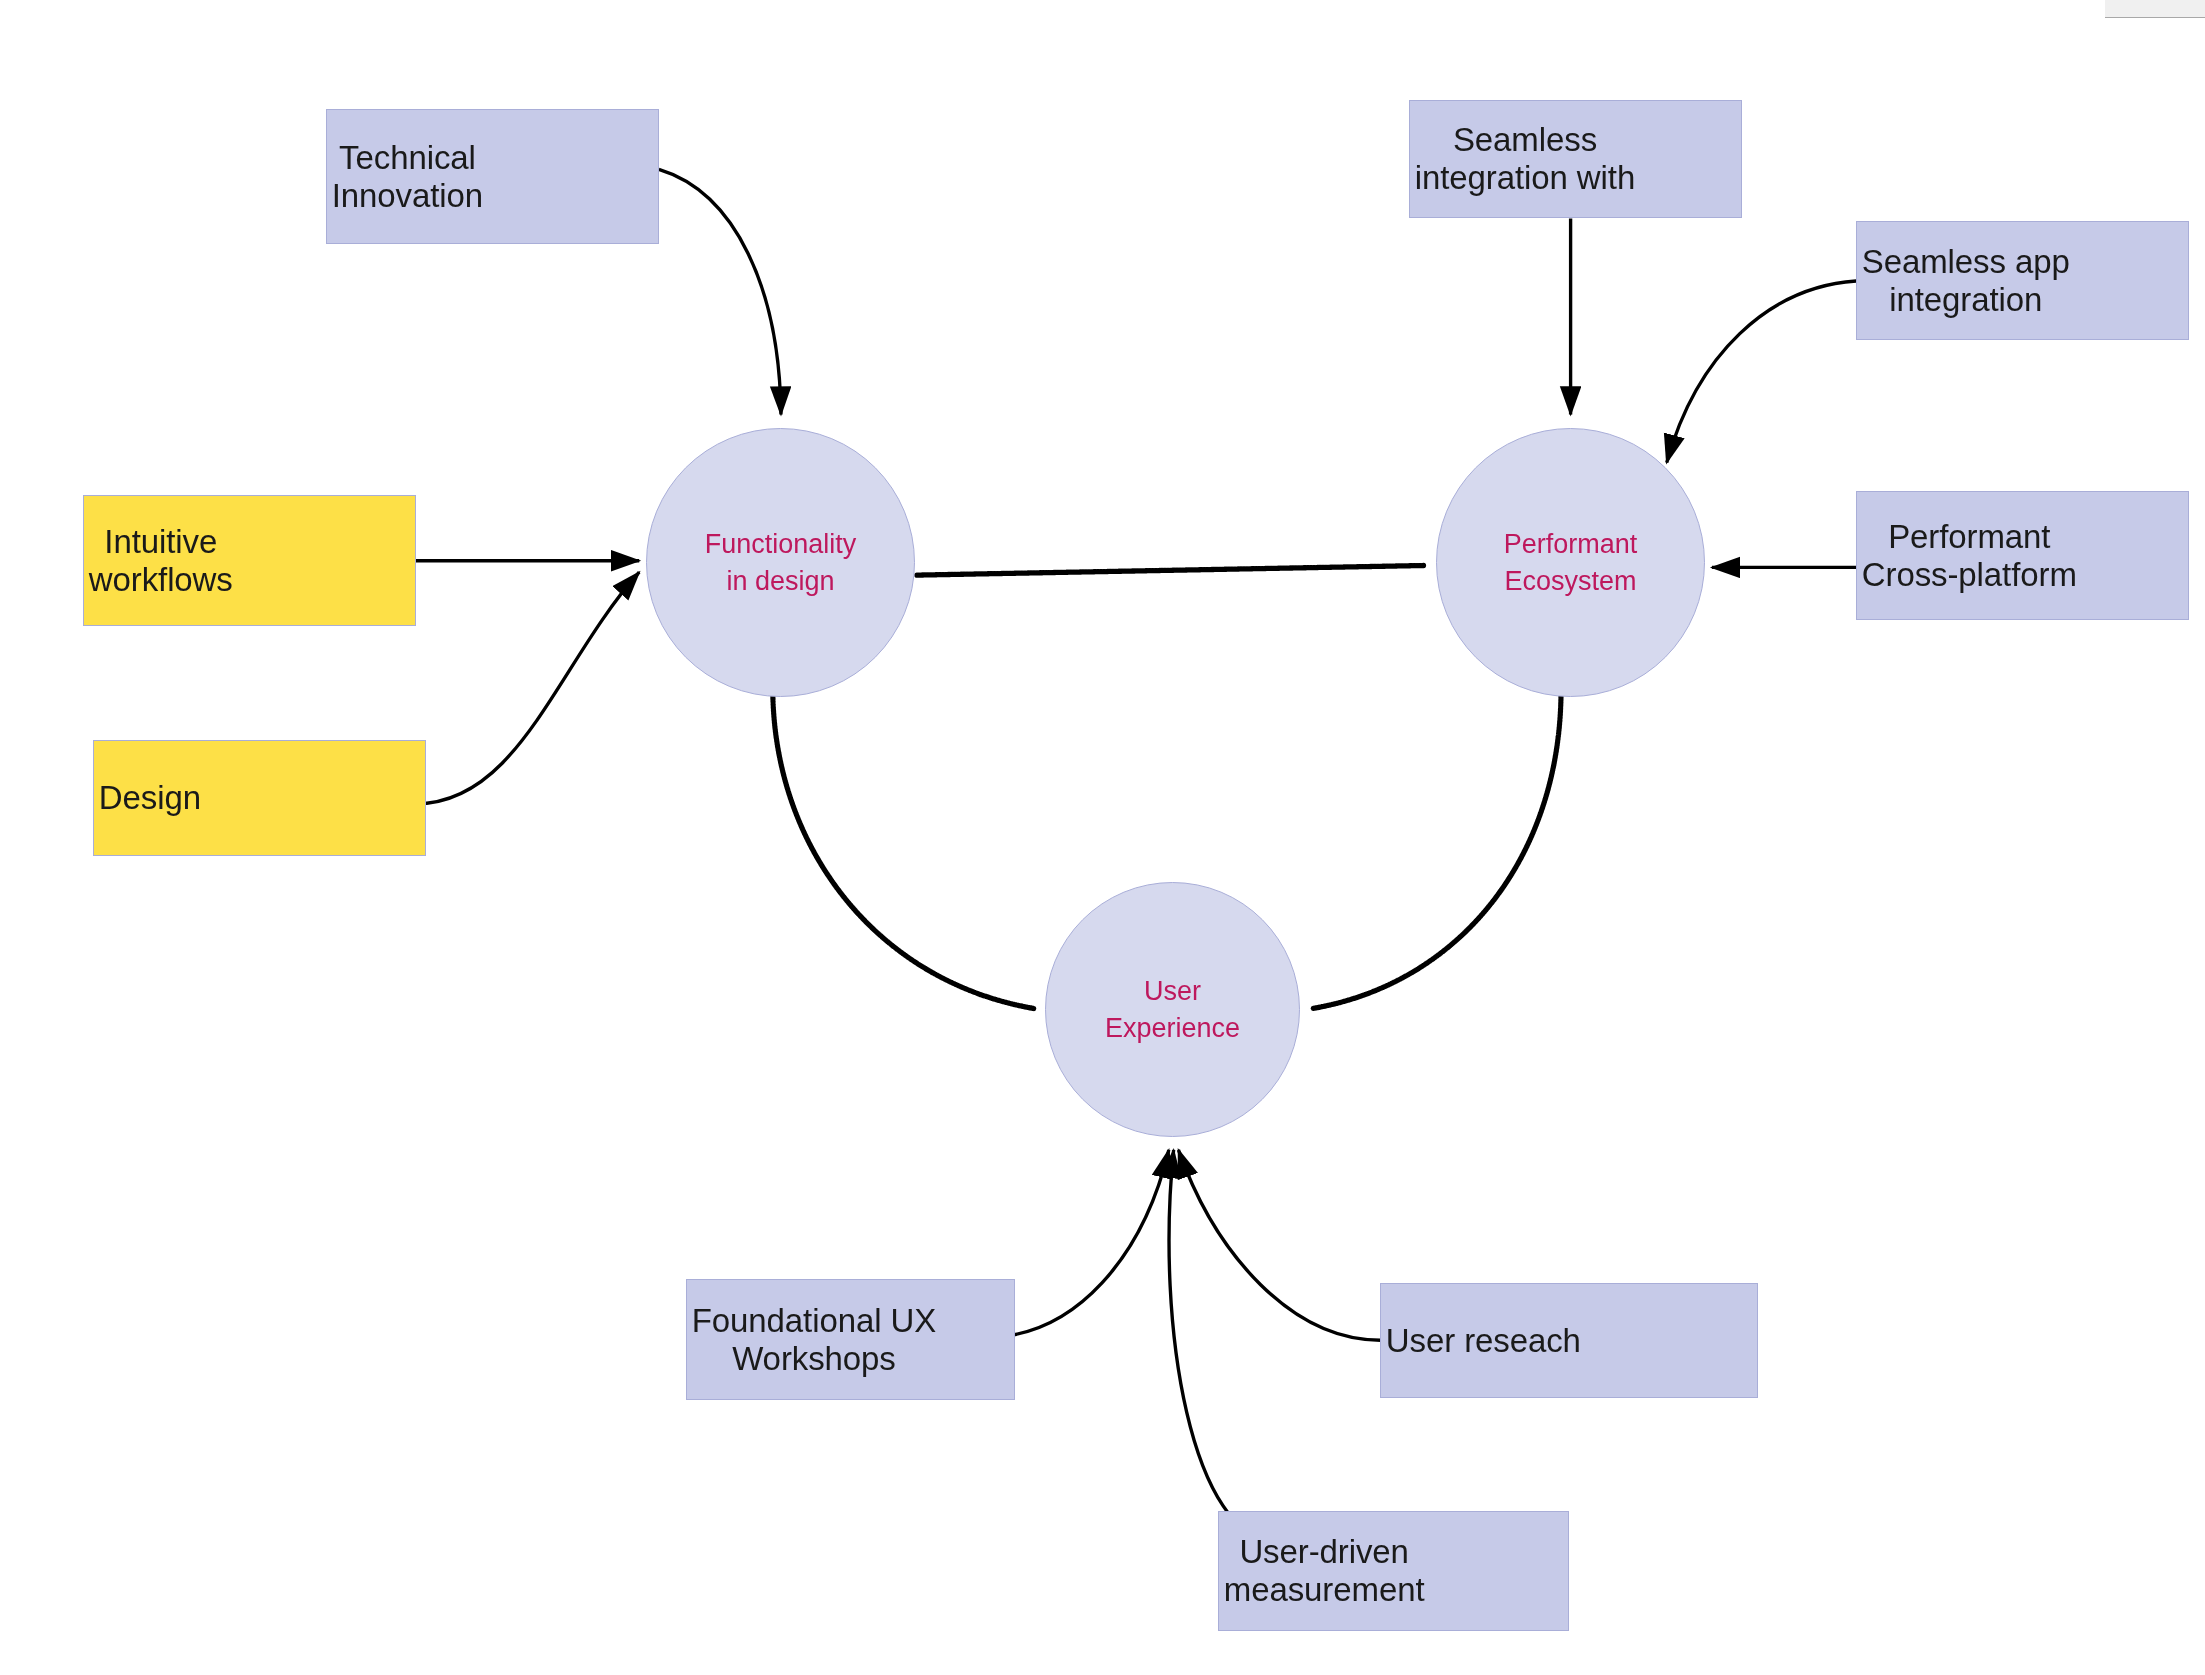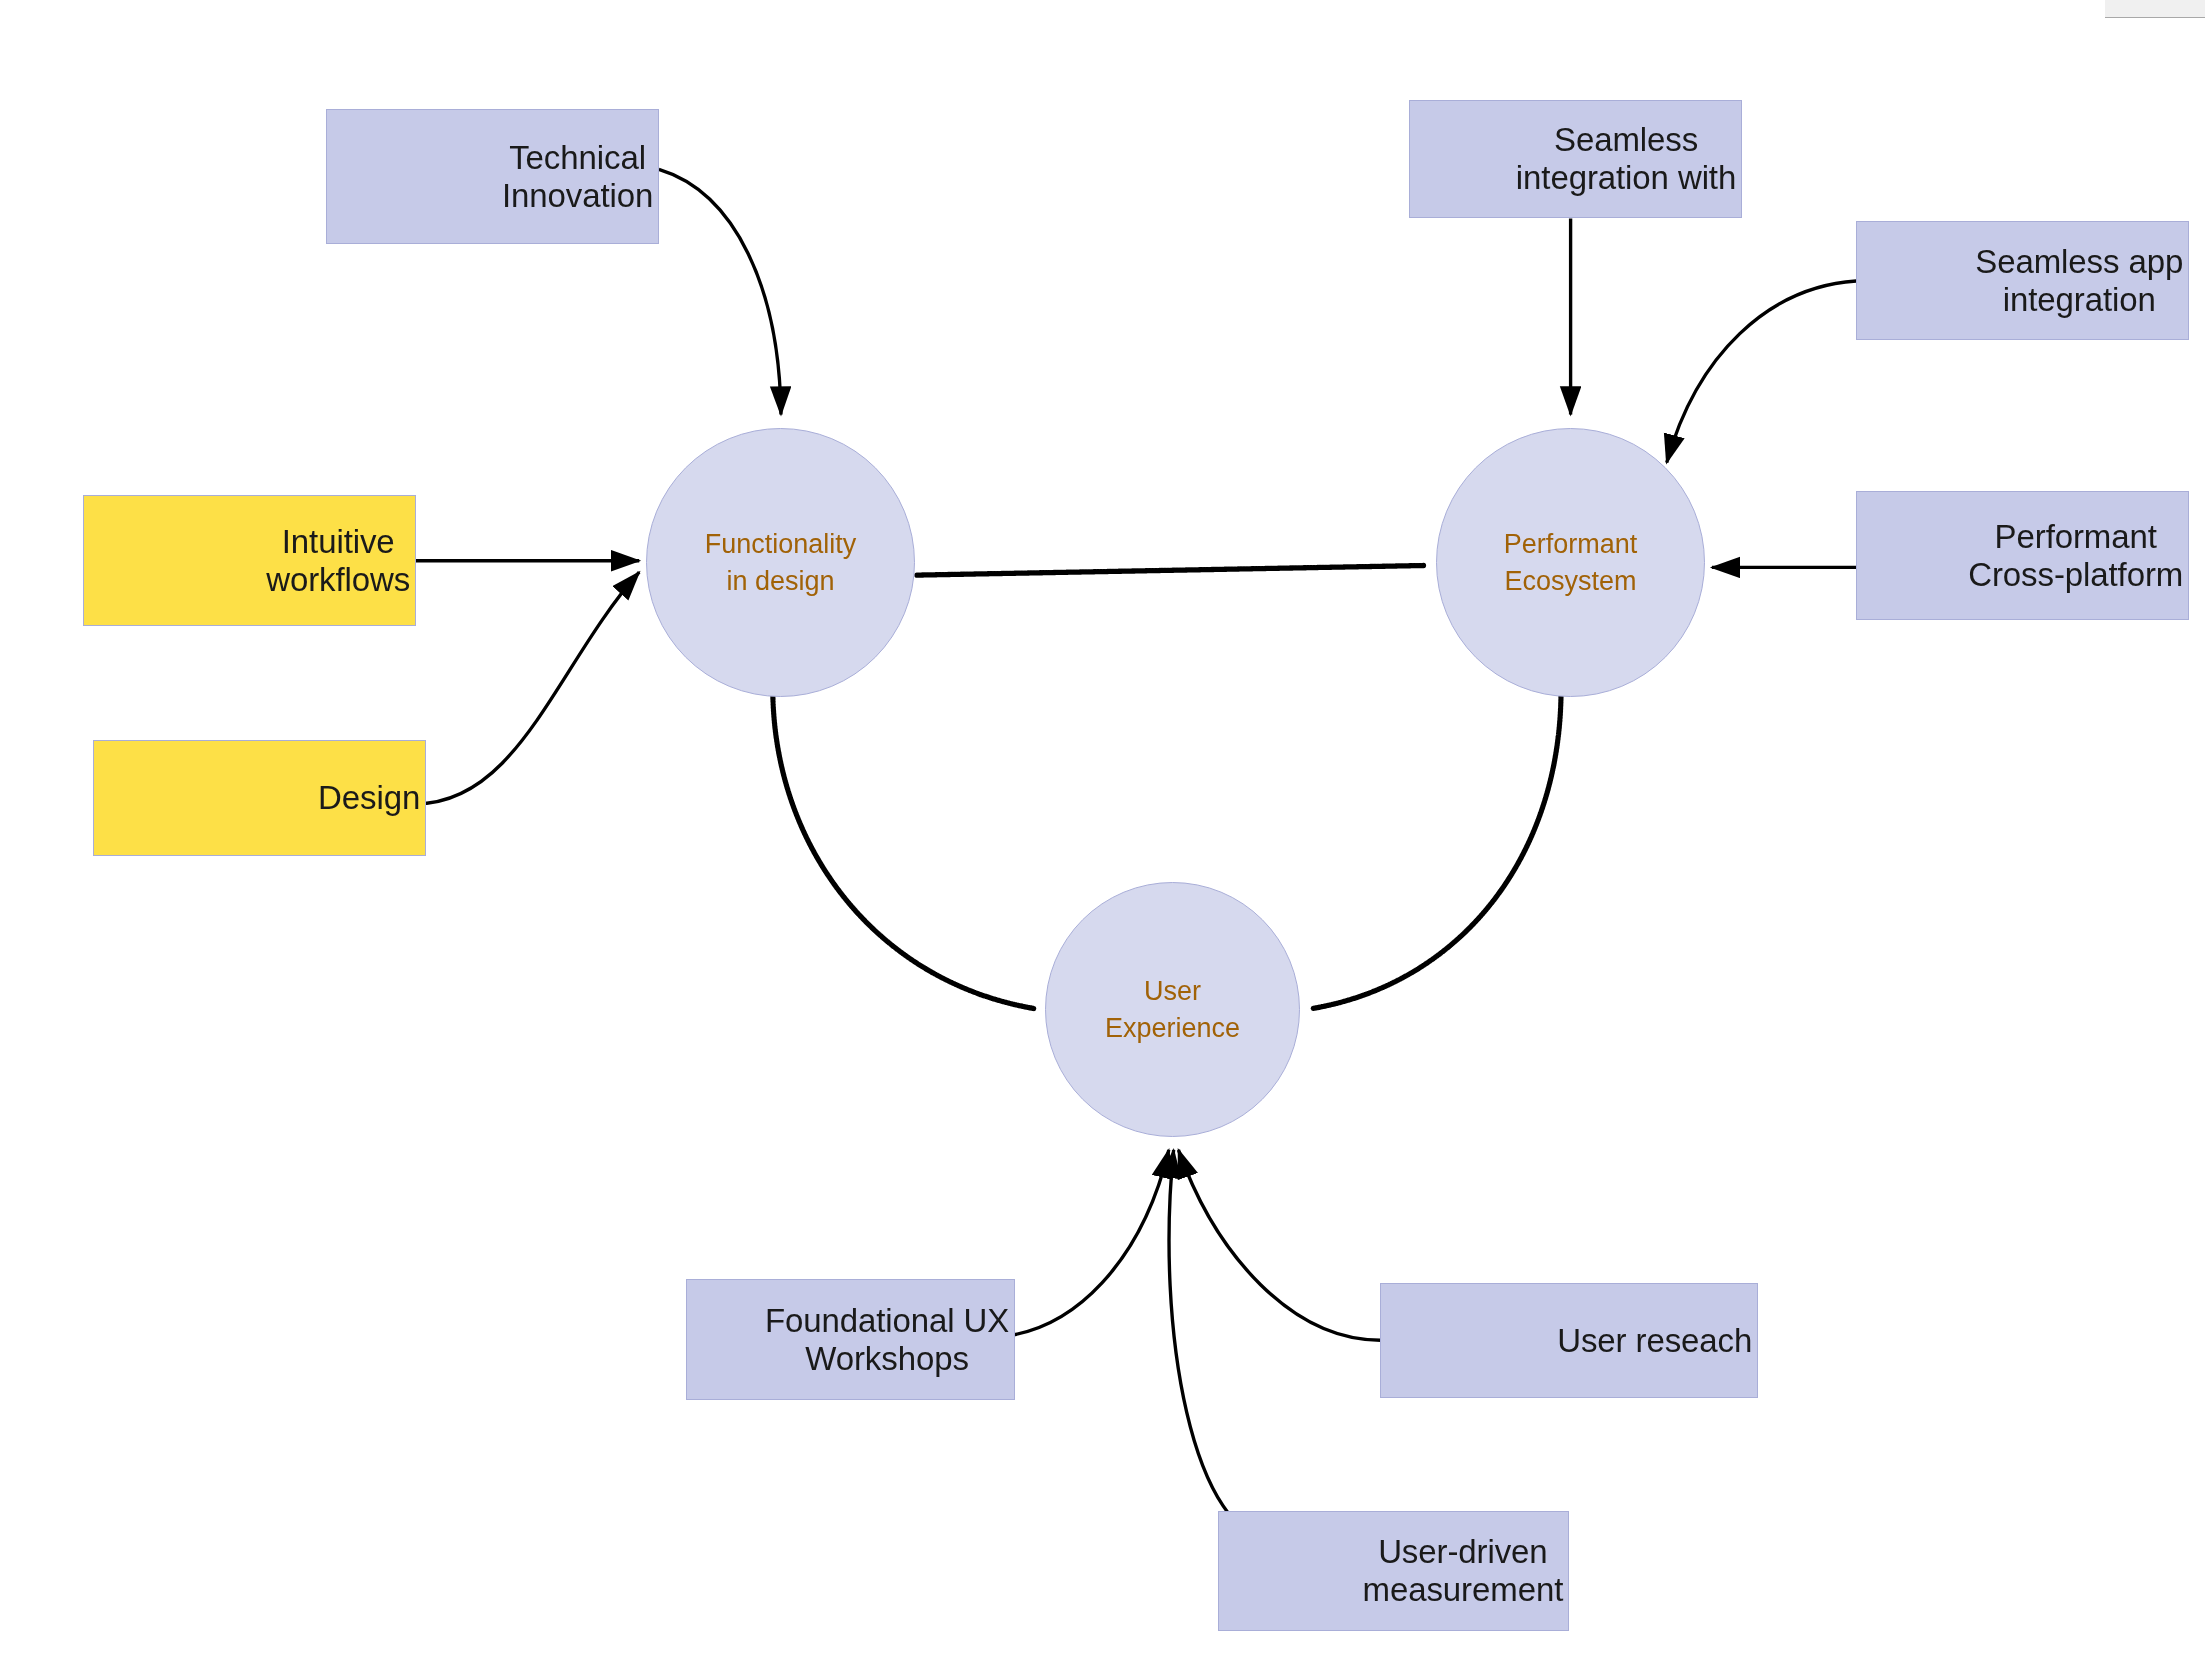--- a/index.html
+++ b/index.html
@@ -38,21 +38,21 @@
     width: 2205px;
     height: 1676px;
   }
   
   .rect-node {
     position: absolute;
     box-sizing: border-box;
     border: 1.4px solid #a9aed8;
     display: flex;
     align-items: center;
-    justify-content: flex-end;
+    justify-content: flex-start;
     text-align: center;
     color: #1a1a1a;
     font-size: 33px;
     line-height: 1.15;
     letter-spacing: -0.1px;
     white-space: pre-line;
     padding: 0 4.8px;
   }
   .fill-strong { background: #c6cae8; }
   .fill-soft   { background: #fde047; }
@@ -61,21 +61,21 @@
   .circle-node {
     position: absolute;
     box-sizing: border-box;
     border-radius: 50%;
     border: 1.4px solid #a9aed8;
     background: #d6d9ee;
     display: flex;
     align-items: center;
     justify-content: center;
     text-align: center;
-    color: #a16207;
+    color: #be185d;
     font-size: 27px;
     line-height: 1.35;
     white-space: pre-line;
   }
 </style>
 </head>
 <body>
 
 <div id="canvas">
 

